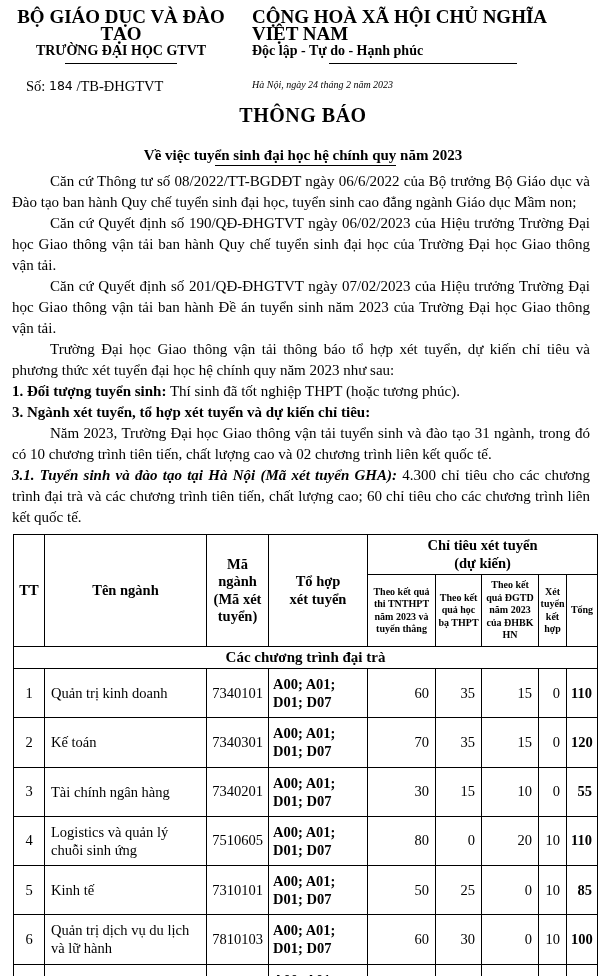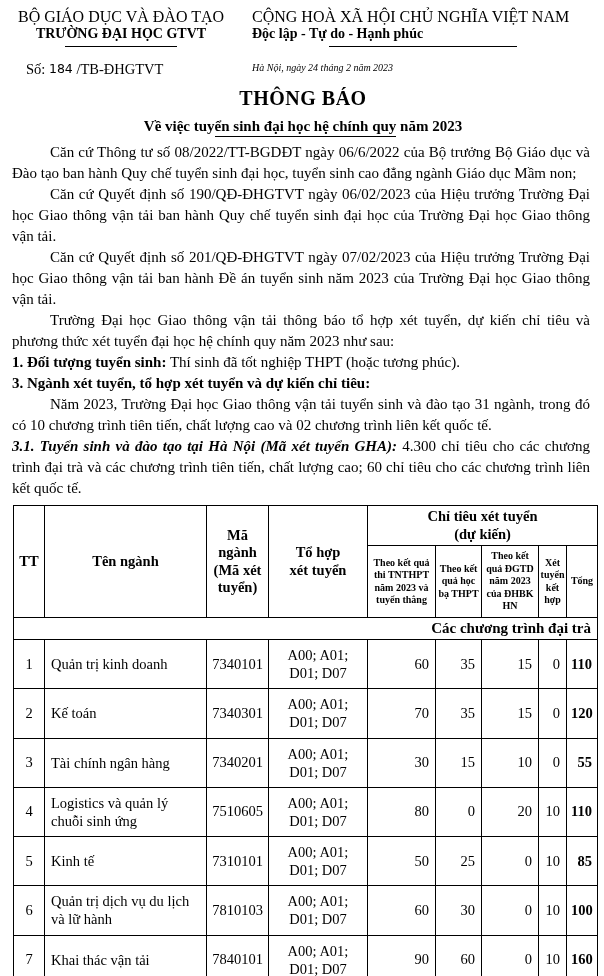--- a/index.html
+++ b/index.html
@@ -8,53 +8,53 @@
     width:604px; height:976px; margin:0 auto;
     background:#ffffff; color:#000;
     font-family:"Liberation Serif", serif;
     padding:8px 10px 0 12px;
     overflow:hidden; position:relative;
   }
   
   .hdr { display:flex; justify-content:space-between; }
   .hdr-left { width:218px; text-align:center; }
   .hdr-right { width:342px; }
-  .org1 { font-weight:normal; font-size:16px; line-height:17px; }
+  .org1 { font-weight:bold; font-size:19px; line-height:17px; }
   .org2 { font-weight:bold; font-size:14px; line-height:18px; }
   .rule { border-bottom:1.3px solid #000; margin:3px auto 0 auto; }
   .rule-left { width:112px; }
   .rule-right { width:188px; }
   .so-line { text-align:left; font-size:14.5px; margin:14px 0 0 14px; }
   .so-num { font-family:"DejaVu Sans", sans-serif; font-size:12.5px; position:relative; top:-1px; }
   .date-line { font-style:italic; font-size:10px; margin-top:15px; }
   
   .title { text-align:center; font-weight:bold; font-size:20px; margin-top:9px; letter-spacing:0.5px; }
-  .subtitle { text-align:center; font-weight:bold; font-size:15px; margin-top:8px; }
+  .subtitle { text-align:center; font-weight:bold; font-size:15px; margin-top:20px; }
   .subtitle .u { border-bottom:1.3px solid #000; padding-bottom:2px; }
   
   .body-text { margin-top:7px; margin-right:4px; font-size:15px; line-height:21px; text-align:justify; }
   .body-text p { text-indent:38px; margin:0; }
   .body-text p.noind { text-indent:0; }
   .item { margin:3px 0; }
   .item b { font-weight:bold; }
   .s31 b { font-weight:bold; font-style:italic; }
   
   .table-wrap { margin-top:6px; margin-left:1px; }
   table { border-collapse:collapse; width:584px; table-layout:fixed; }
   th, td { border:1px solid #000; vertical-align:middle; }
   th { font-weight:bold; font-size:14.5px; text-align:center; line-height:1.2; white-space:pre-line; }
   th.sub { font-size:10px; line-height:1.25; padding:2px 1px; }
   tr.group-row th { height:40px; }
   tr.sub-row th { height:72px; }
-  td.section { font-weight:bold; font-size:15px; text-align:right; padding:2px 6px; height:22px; }
+  td.section { font-weight:bold; font-size:15px; text-align:center; padding:2px 6px; height:22px; }
   td { font-size:14.5px; padding:6px 4px; }
   td.c-tt { text-align:center; }
   td.c-name { text-align:left; padding-left:6px; line-height:1.25; }
   td.c-code { text-align:center; }
-  td.c-combo { text-align:center; white-space:pre-line; line-height:1.25; }
+  td.c-combo { text-align:left; white-space:pre-line; line-height:1.25;font-weight:bold; }
   td.c-val { text-align:right; padding-right:6px; }
   td.c-total { text-align:right; padding-right:5px; font-weight:bold; }
 </style>
 </head>
 <body>
 
 <div class="page">
 
   <div class="hdr">
     <div class="hdr-left">

